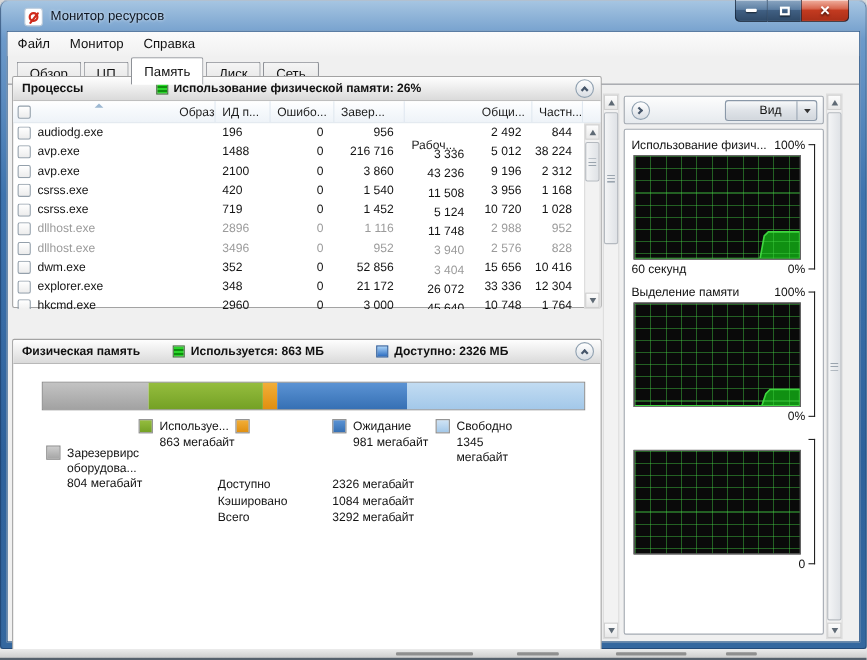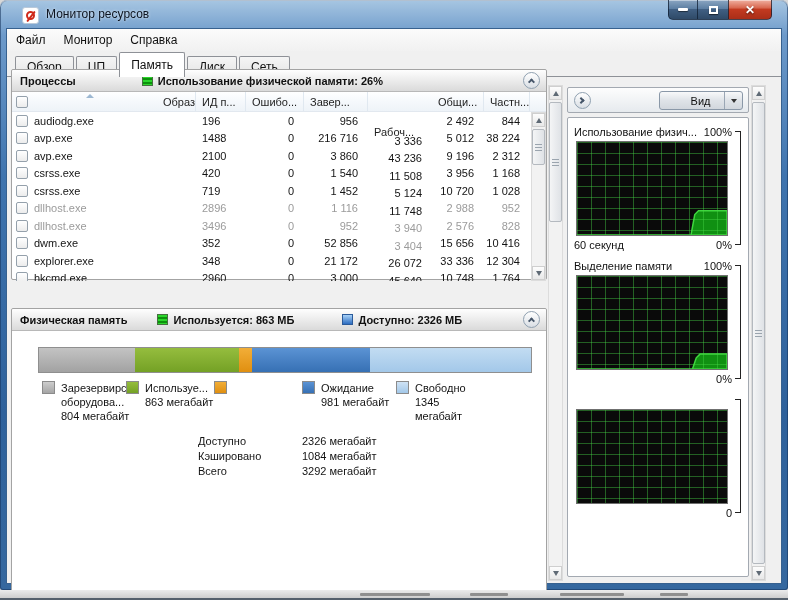--- a/index.html
+++ b/index.html
@@ -365,21 +365,21 @@
 
         <div class="membar">
           <div class="seg seg-gray" style="width: 19.6%;"></div>
           <div class="seg seg-green" style="width: 21.1%;"></div>
           <div class="seg seg-orange" style="width: 2.5%;"></div>
           <div class="seg seg-blue" style="width: 24%;"></div>
           <div class="seg seg-lblue" style="width: 32.8%;"></div>
         </div>
 
         <div class="legend">
-          <div class="leg-item" style="left:30px; width:92px;">
+          <div class="leg-item" style="left:30px; width:92px;margin-top:24px;">
             <span class="sq gray"></span>
             <div class="leg-lines">
               <div>Зарезервирс</div>
               <div>оборудова...</div>
               <div>804 мегабайт</div>
             </div>
           </div>
           <div class="leg-item" style="left:114px; width:92px;">
             <span class="sq green"></span>
             <div class="leg-lines">

